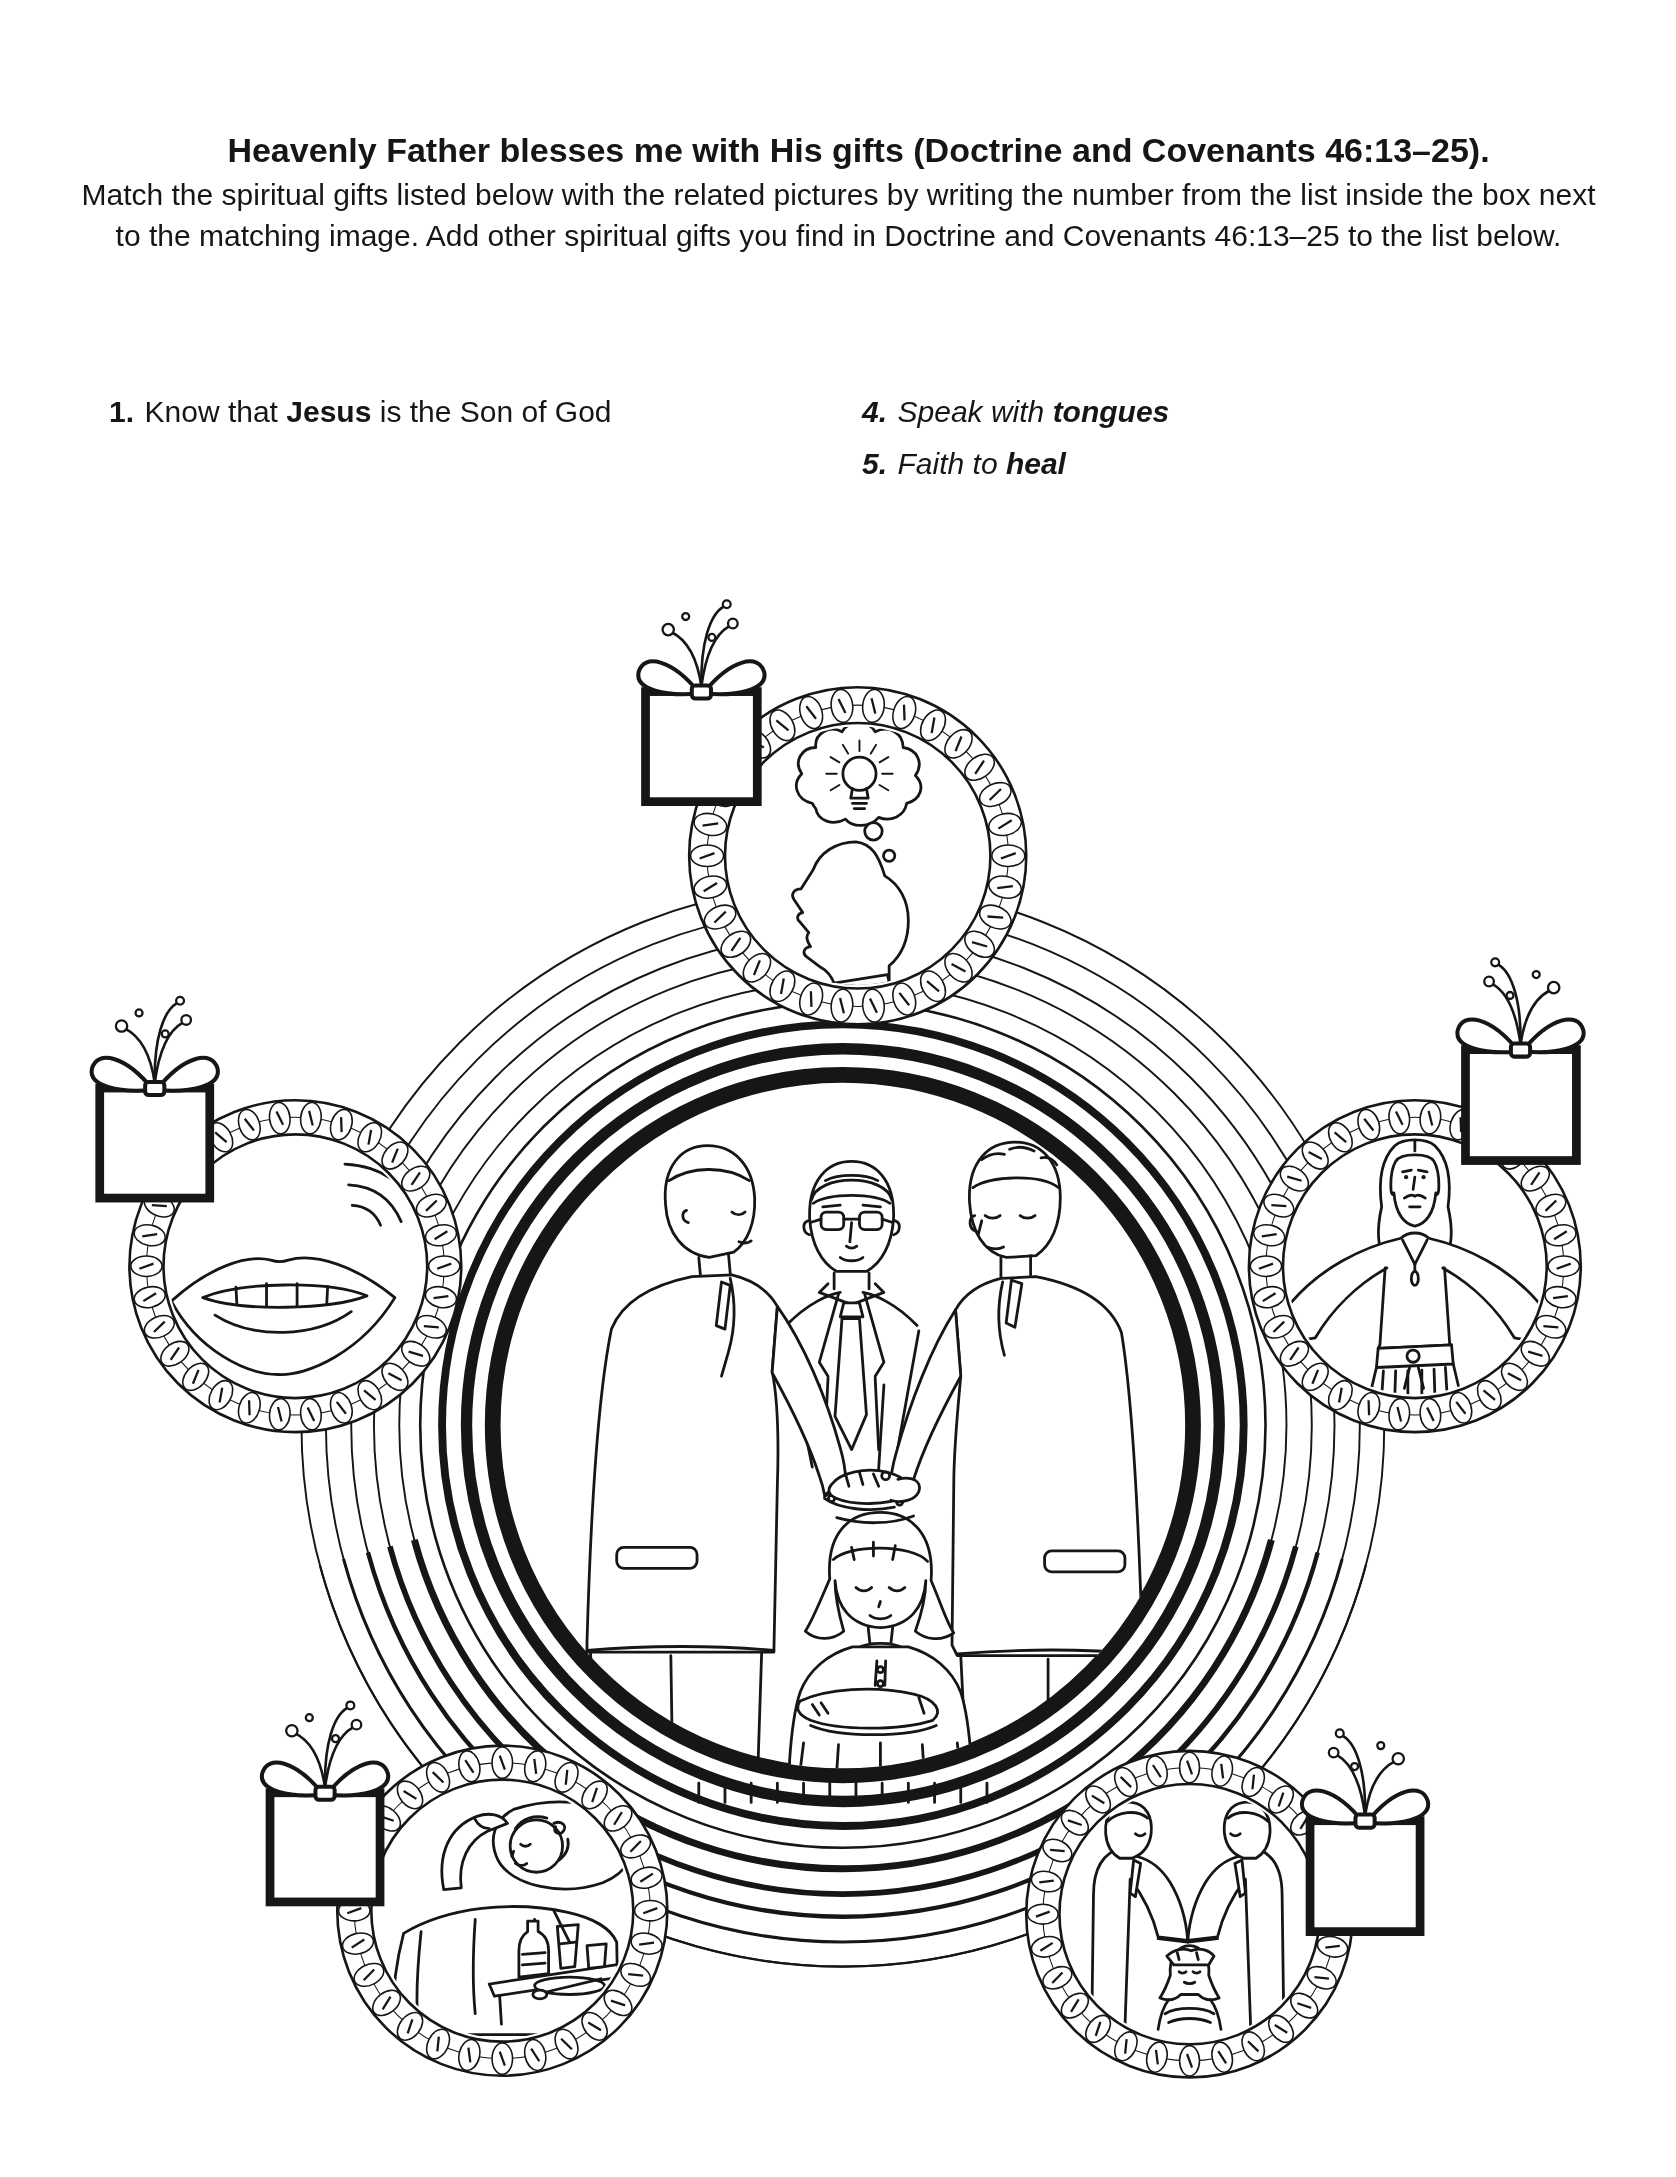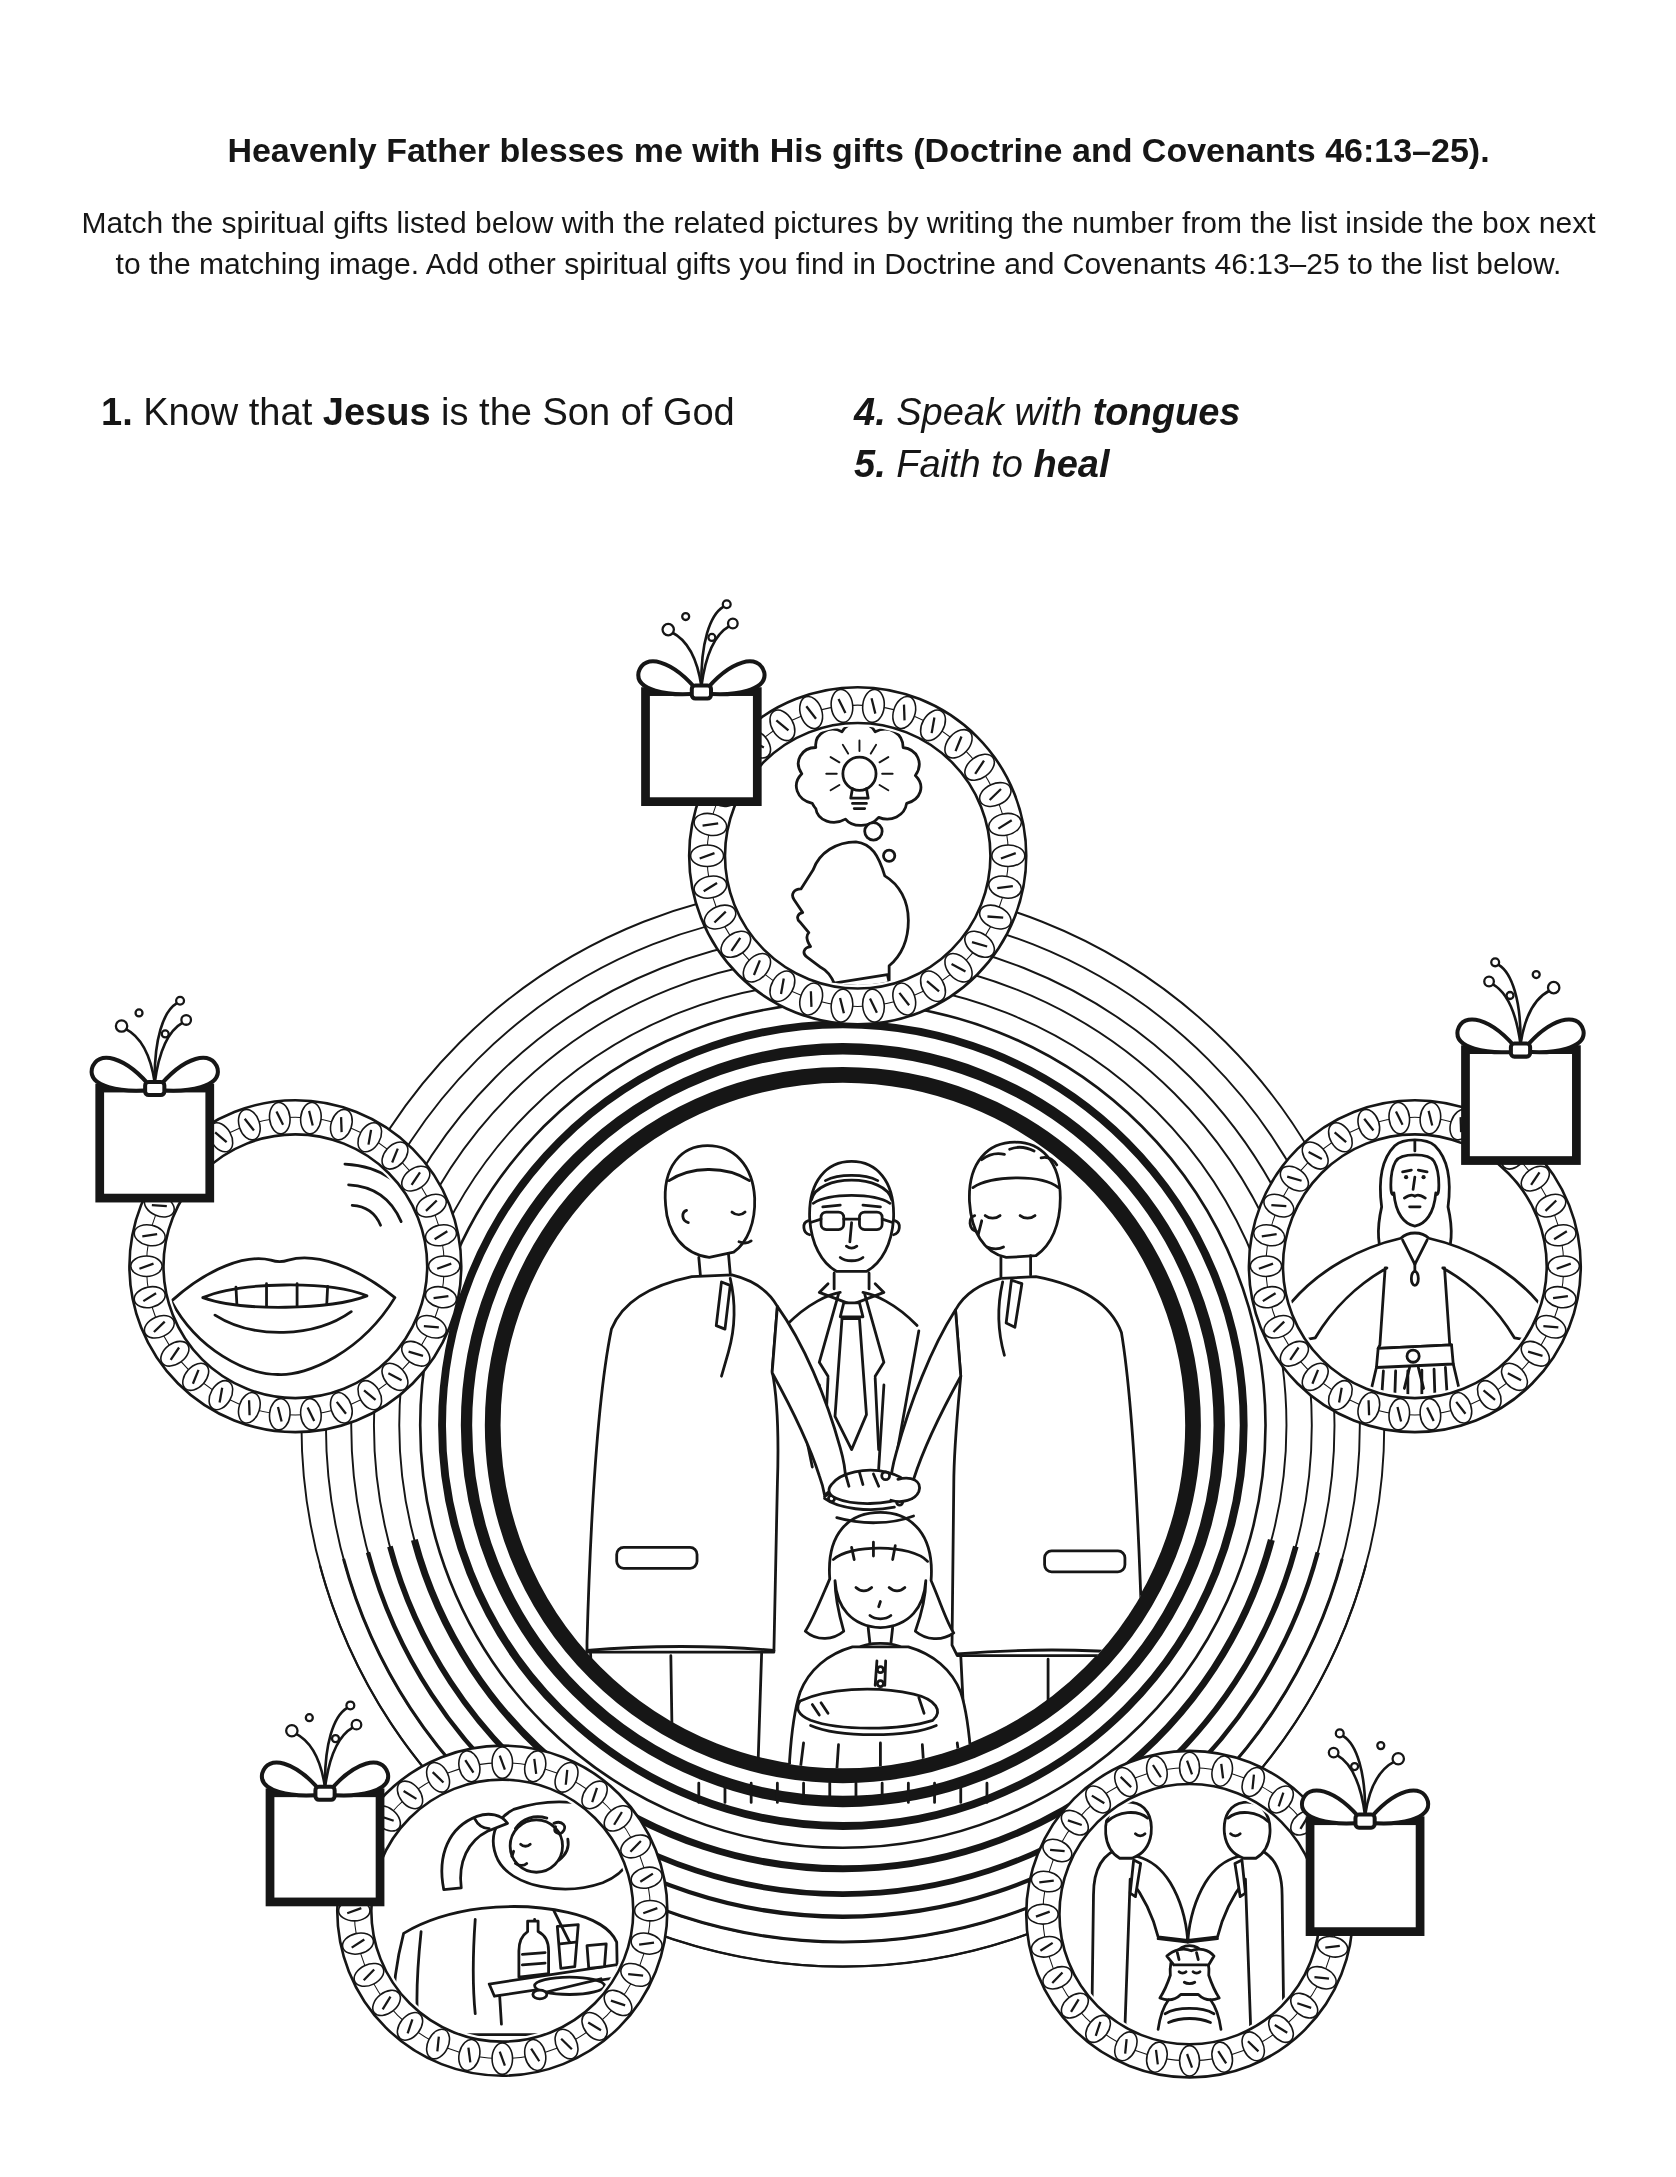--- a/index.html
+++ b/index.html
@@ -8,27 +8,27 @@
     font-family:"Liberation Sans", sans-serif;color:#161616;
     position:relative;overflow:hidden;
   }
   .page{position:absolute;inset:0;}
   .art{position:absolute;left:0;top:0;z-index:0;}
   .page-title{
     position:absolute;top:108px;left:0;width:100%;text-align:center;
     font-size:34px;font-weight:bold;z-index:2;padding-left:20px;
   }
   .instructions{
-    position:absolute;top:172px;left:50%;transform:translateX(-50%);
+    position:absolute;top:144px;left:50%;transform:translateX(-50%);
     width:1524px;text-align:center;font-size:30px;line-height:41px;z-index:2;
   }
   .gift-list{position:absolute;top:391px;z-index:2;}
   .gift-list.col1{left:101px;}
   .gift-list.col2{left:854px;font-style:italic;}
-  .gift-item{font-size:38px;line-height:42px;height:42px;margin-bottom:9.6px;white-space:nowrap;}
+  .gift-item{font-size:30px;line-height:42px;height:42px;margin-bottom:9.6px;white-space:nowrap;margin-left:8px;}
   .gift-item .num{font-weight:bold;margin-right:10.5px;}
   .gift-item b{font-weight:bold;}
   
   .ln{fill:none;stroke:#161616;stroke-width:3.2;stroke-linecap:round;stroke-linejoin:round;}
   .lt{fill:none;stroke:#161616;stroke-width:2.2;stroke-linecap:round;stroke-linejoin:round;}
   .fw{fill:#ffffff;stroke:#161616;stroke-width:3.2;stroke-linecap:round;stroke-linejoin:round;}
   .ring{fill:none;stroke:#161616;}
   .boxr{fill:#ffffff;stroke:#161616;stroke-width:10;}
   .bowp{fill:#ffffff;stroke:#161616;stroke-width:4.6;stroke-linecap:round;stroke-linejoin:round;}
   .tendril{fill:none;stroke:#161616;stroke-width:3;stroke-linecap:round;}

